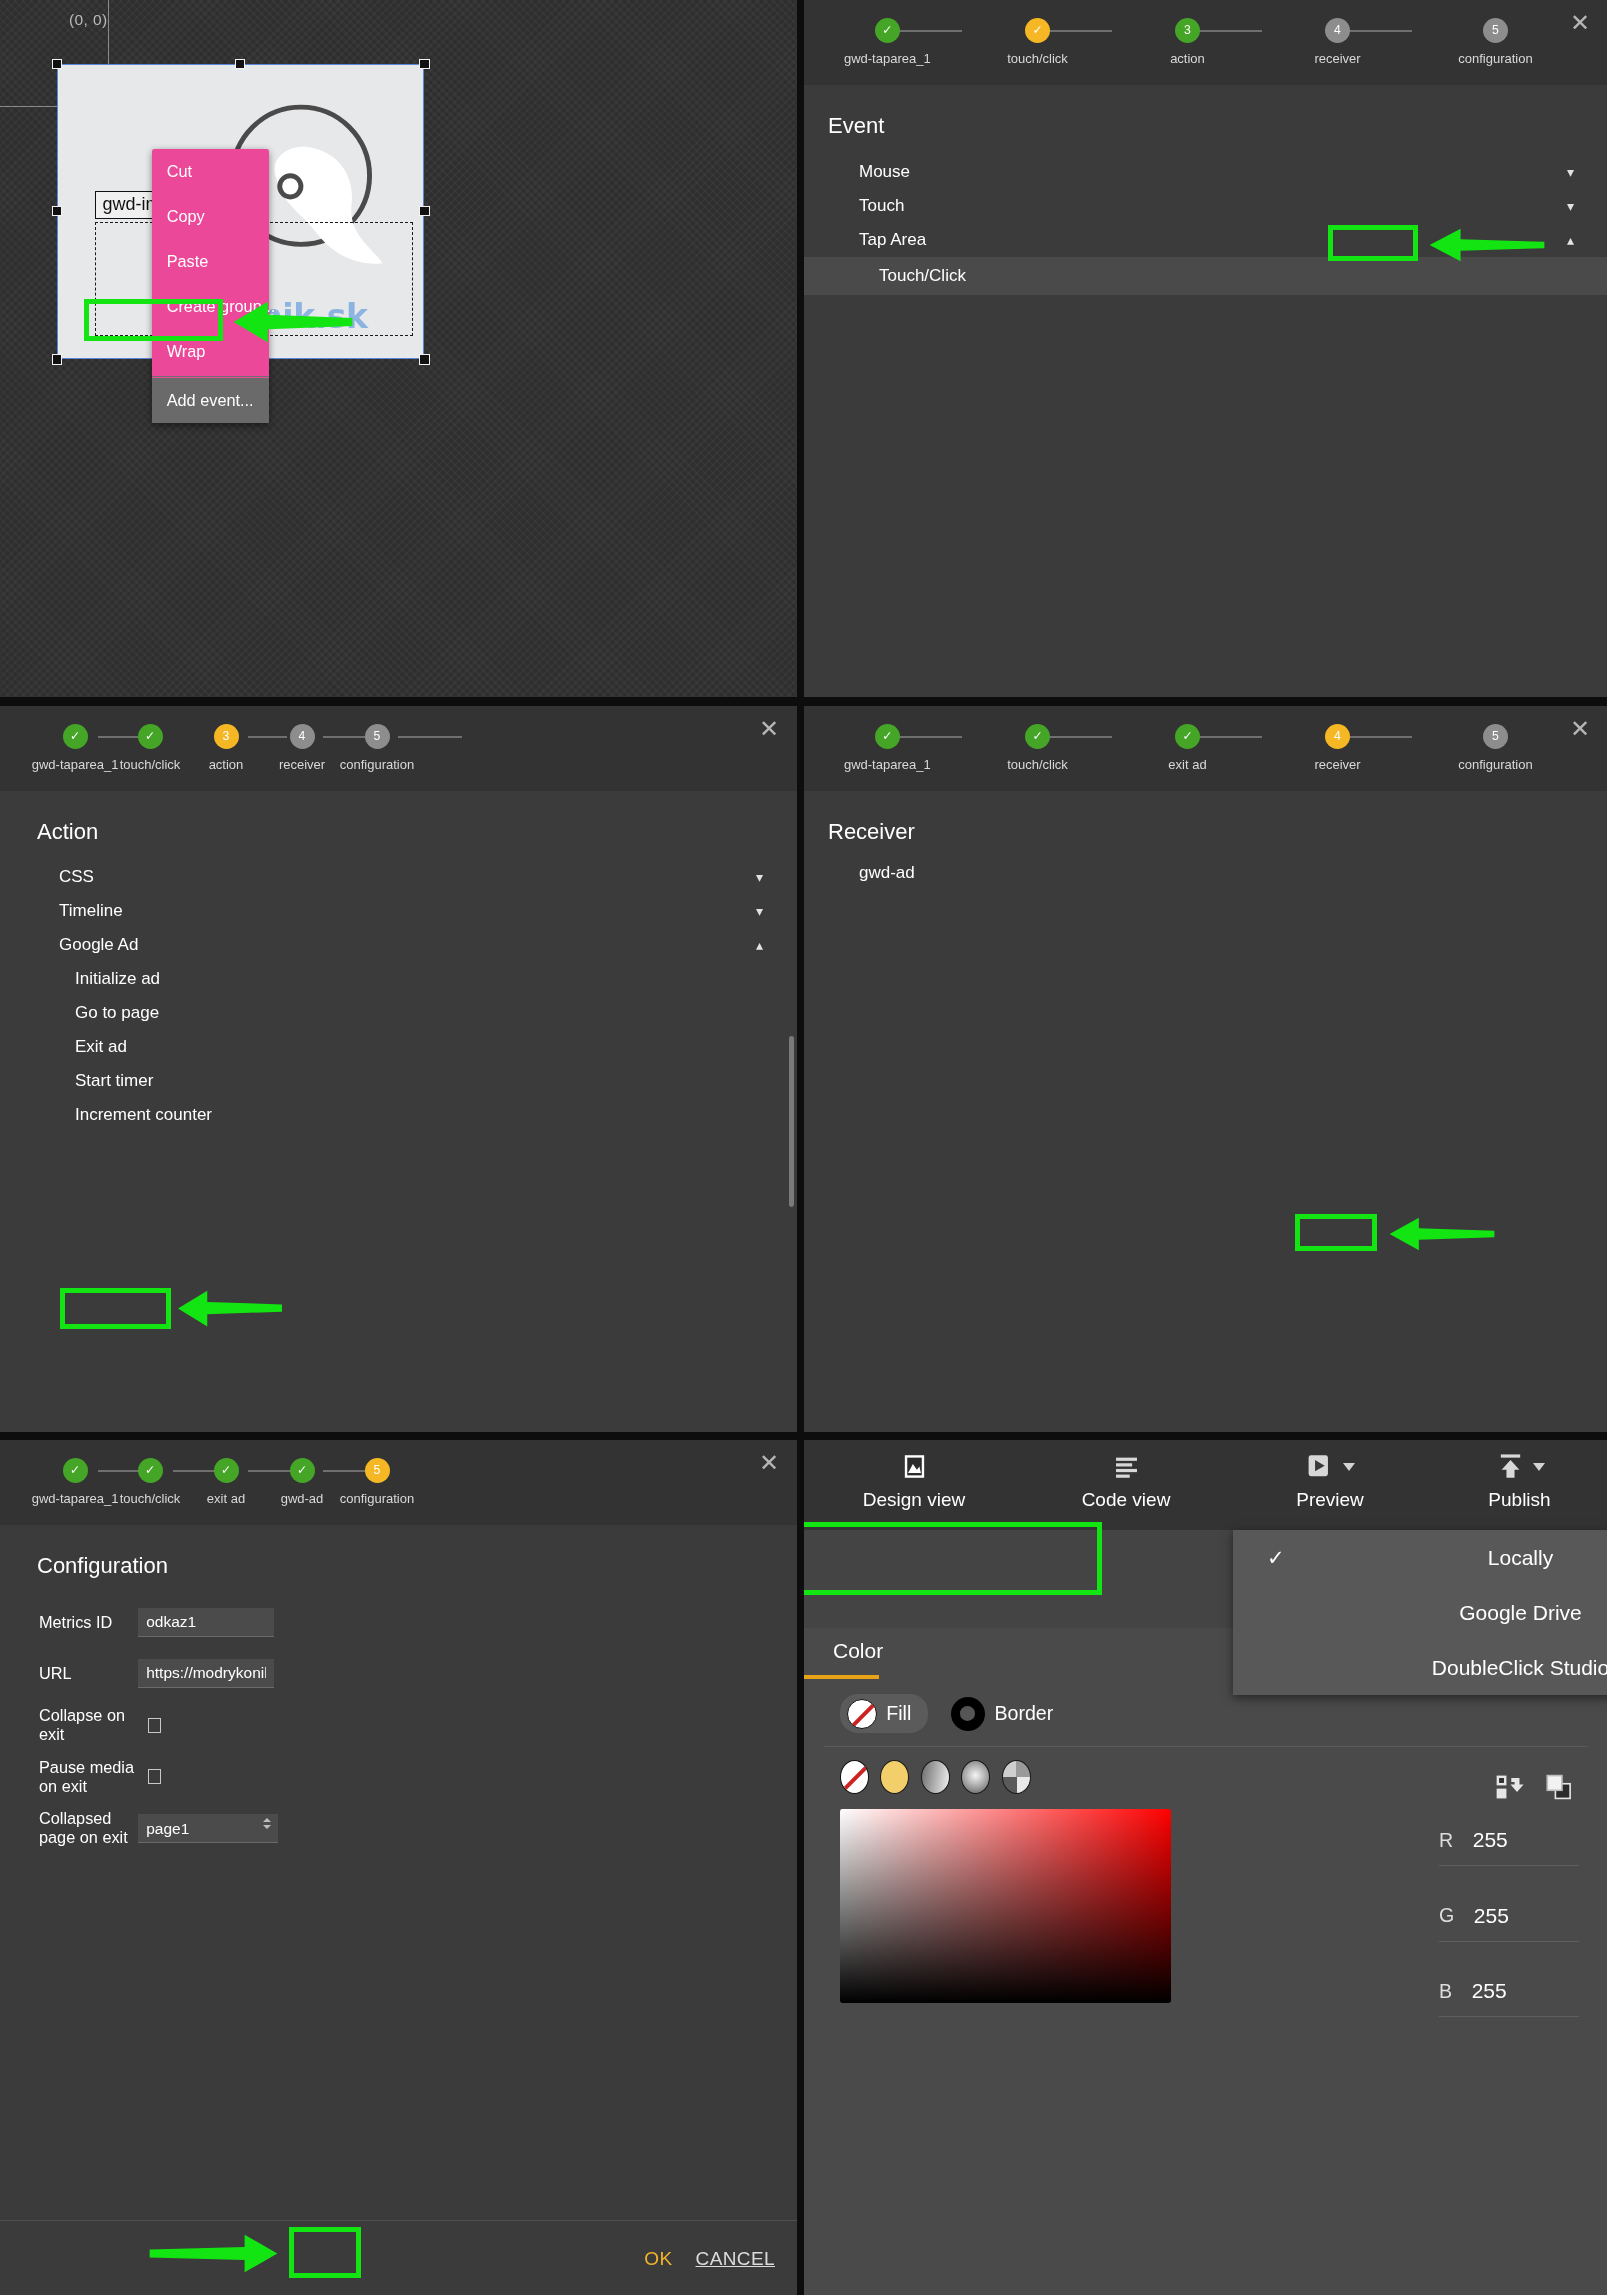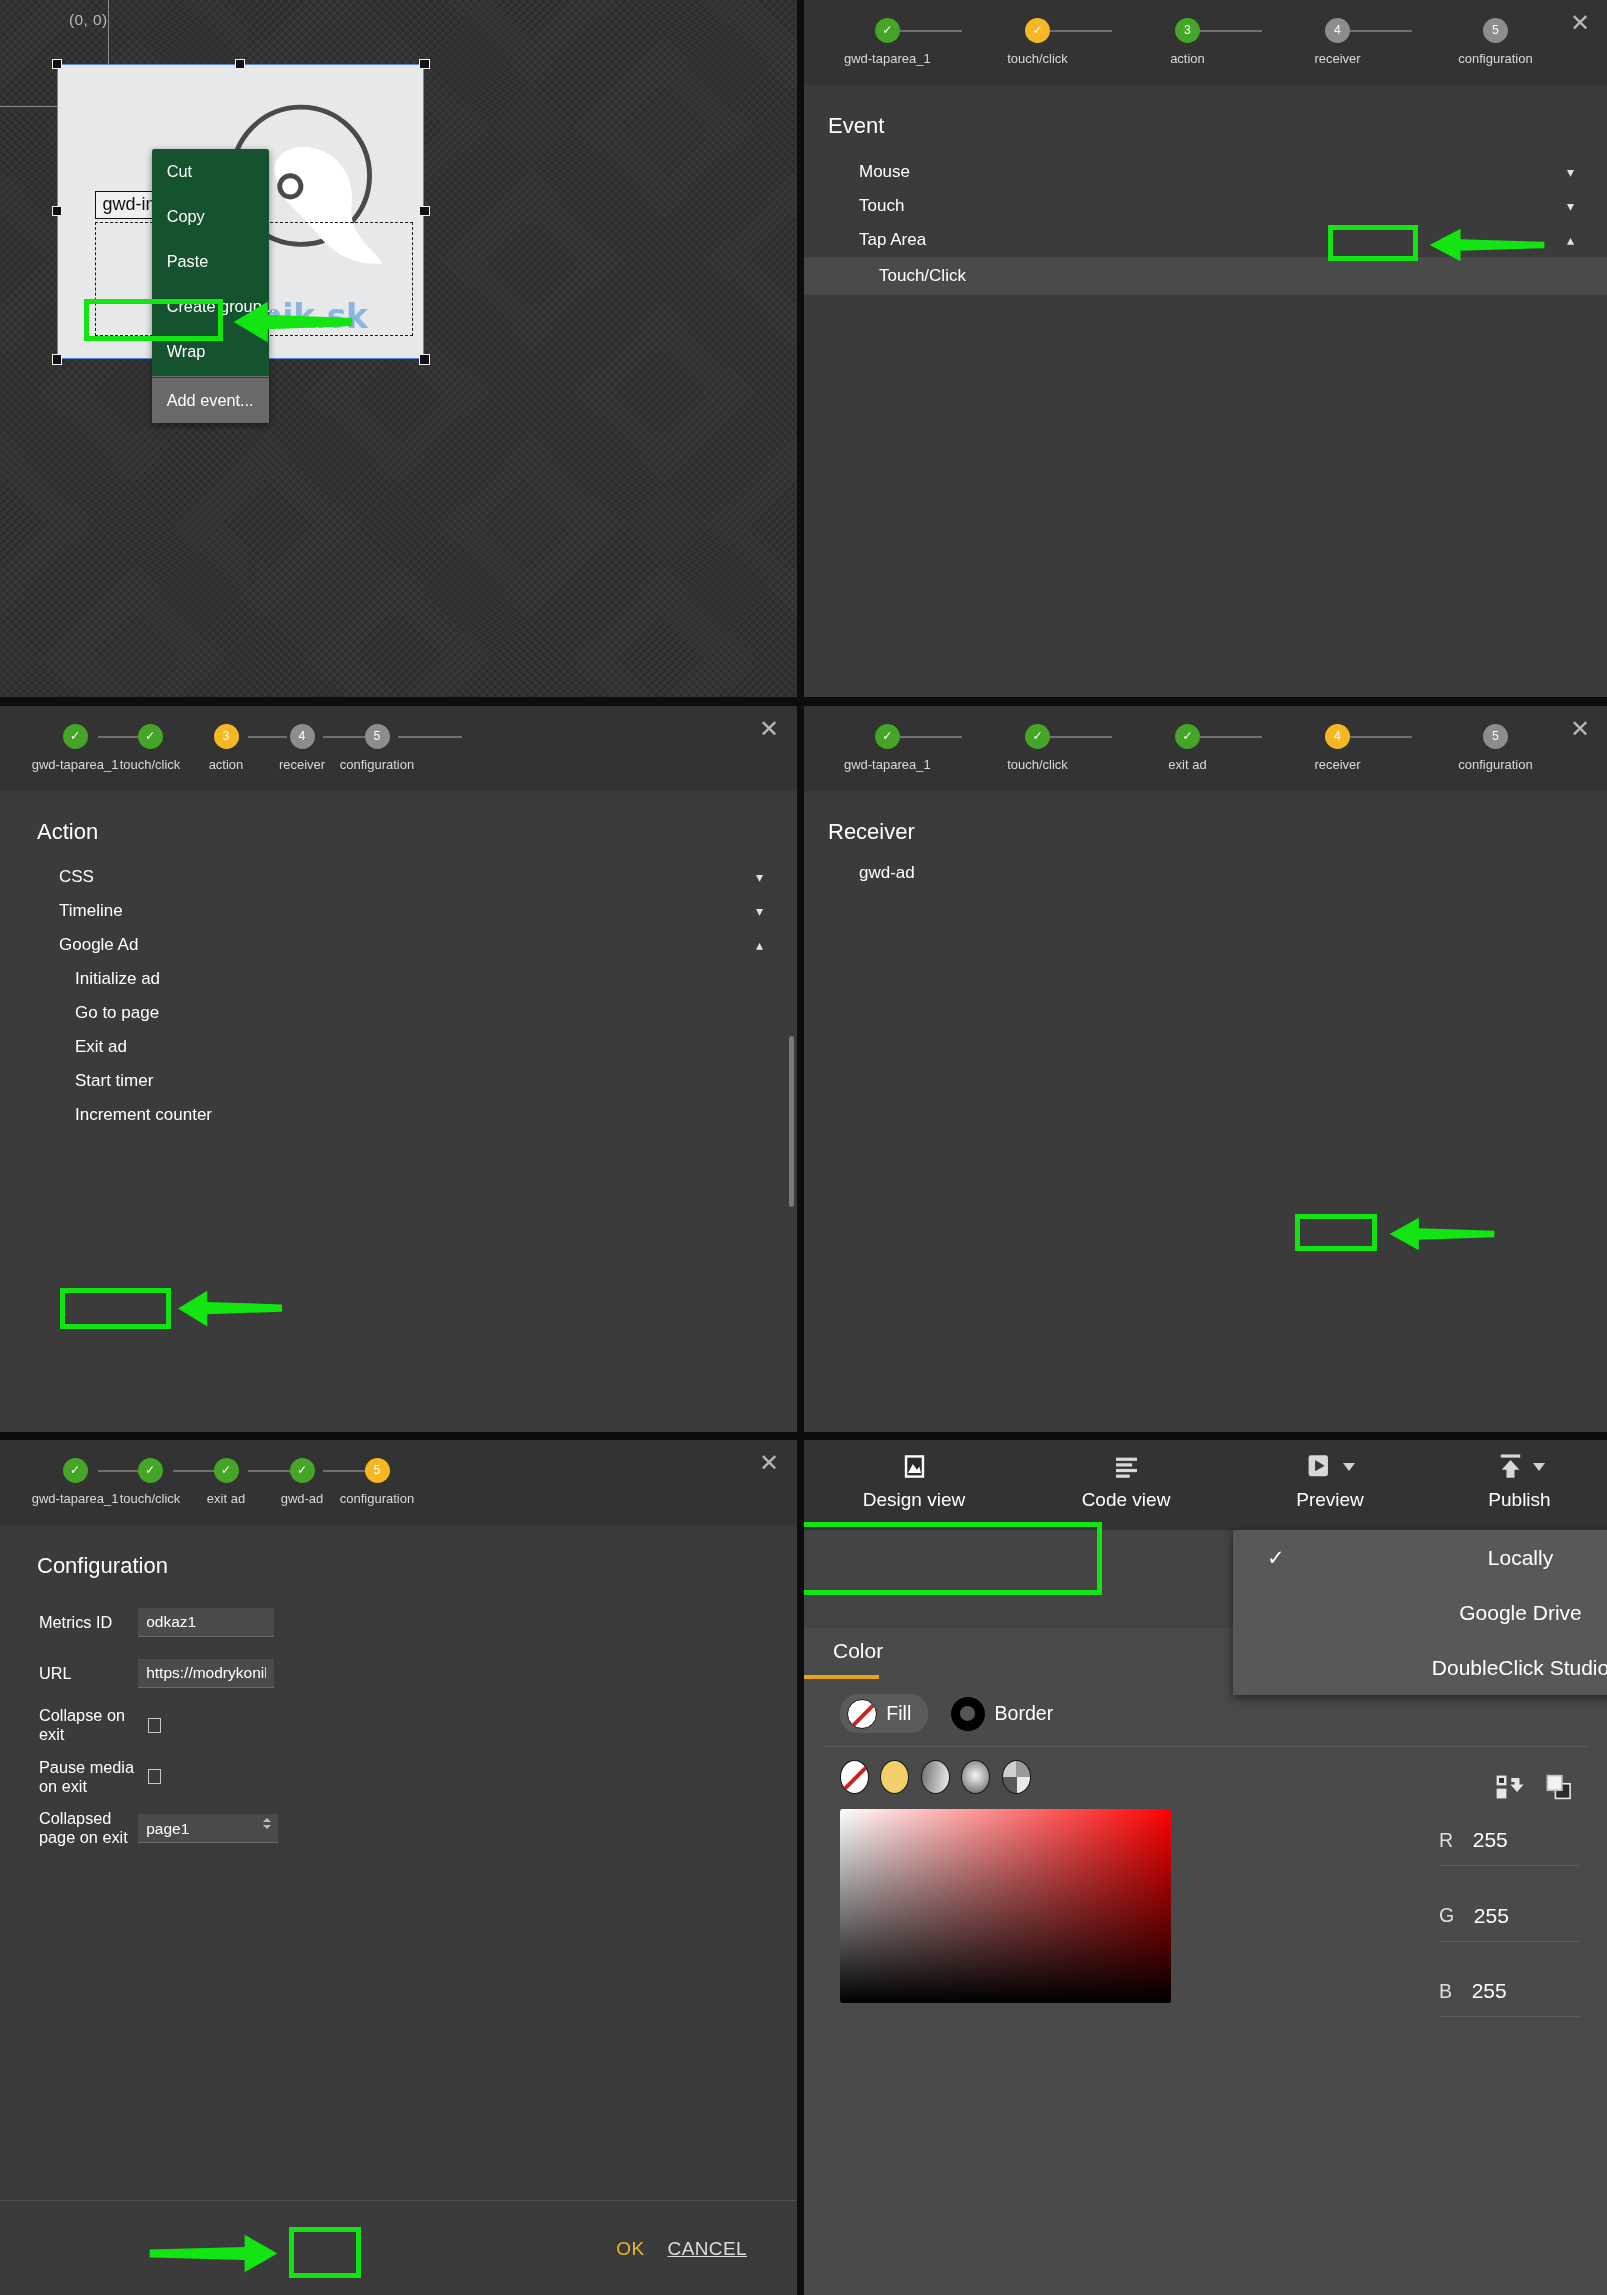--- a/index.html
+++ b/index.html
@@ -49,21 +49,21 @@
     border:1.6px dashed #1a1a1a; z-index:2;
   }
   .brand-txt {
     position:absolute; left:98px; top:232px; color:#8cb4e0;
     font-size:33px; font-weight:600; letter-spacing:-0.4px; z-index:2;
     font-family:"DejaVu Sans", sans-serif;
   }
 
   .ctxmenu {
     position:absolute; left:94px; top:84px; width:117px;
-    background:#14532d; border-radius:2.4px; z-index:9;
+    background:#ec4899; border-radius:2.4px; z-index:9;
     box-shadow: 0 2.4px 7.3px rgba(0,0,0,.45);
   }
   .ctx-item { color:#fff; font-size:16.3px; padding:13px 0 13px 14.7px; white-space:nowrap; }
   .ctx-sep { height:0.8px; background:#6e6e6e; margin:1.6px 0; }
   .ctx-hl { background:#6a6a6a; }
 
   
   .ghl { position:absolute; border:5.7px solid #12e512; z-index:20; pointer-events:none; }
   .garrow { position:absolute; z-index:21; }
 
@@ -122,23 +122,23 @@
   .cfg-select {
     position:relative; background:#4b4b4b; border-bottom:0.8px solid #6a6a6a;
     color:#fff; font-size:15.5px; width:140px; height:29px; line-height:29px; padding:0 8.2px;
   }
   .spin { position:absolute; right:7.3px; top:4.9px; display:flex; flex-direction:column; gap:2.4px; }
   .spin i { display:block; width:0; height:0; border-left:4.1px solid transparent; border-right:4.1px solid transparent; }
   .spin i.up { border-bottom:4.9px solid #bdbdbd; }
   .spin i.dn { border-top:4.9px solid #bdbdbd; }
 
   .dlg-footer {
-    position:absolute; left:0; bottom:0; width:100%; height:96px;
+    position:absolute; left:0; bottom:0; width:100%; height:76px;
     border-top:0.8px solid #4f4f4f; display:flex; align-items:center; justify-content:flex-end;
-    padding-right:50px; gap:23px;
+    padding-right:22px; gap:23px;
   }
   .btn-ok { color:#f0b429; font-size:19px; letter-spacing:0.4px; }
   .btn-cancel { color:#dcdcdc; font-size:19px; letter-spacing:0.4px;text-decoration:underline; }
 
   
   .tbar { background:#333333; height:90px; display:flex; align-items:flex-start; }
   .tbtn { position:relative; text-align:center; padding-top:9.8px; }
   .tbtn .ticon { height:34px; display:flex; align-items:center; justify-content:center; }
   .tbtn .tlbl { color:#fff; font-size:19px; margin-top:4.9px; }
   .caret-dn { width:0;height:0;border-left:6.5px solid transparent;border-right:6.5px solid transparent;border-top:8.2px solid #d2d2d2; display:inline-block; margin-left:5.7px; vertical-align:middle;}

